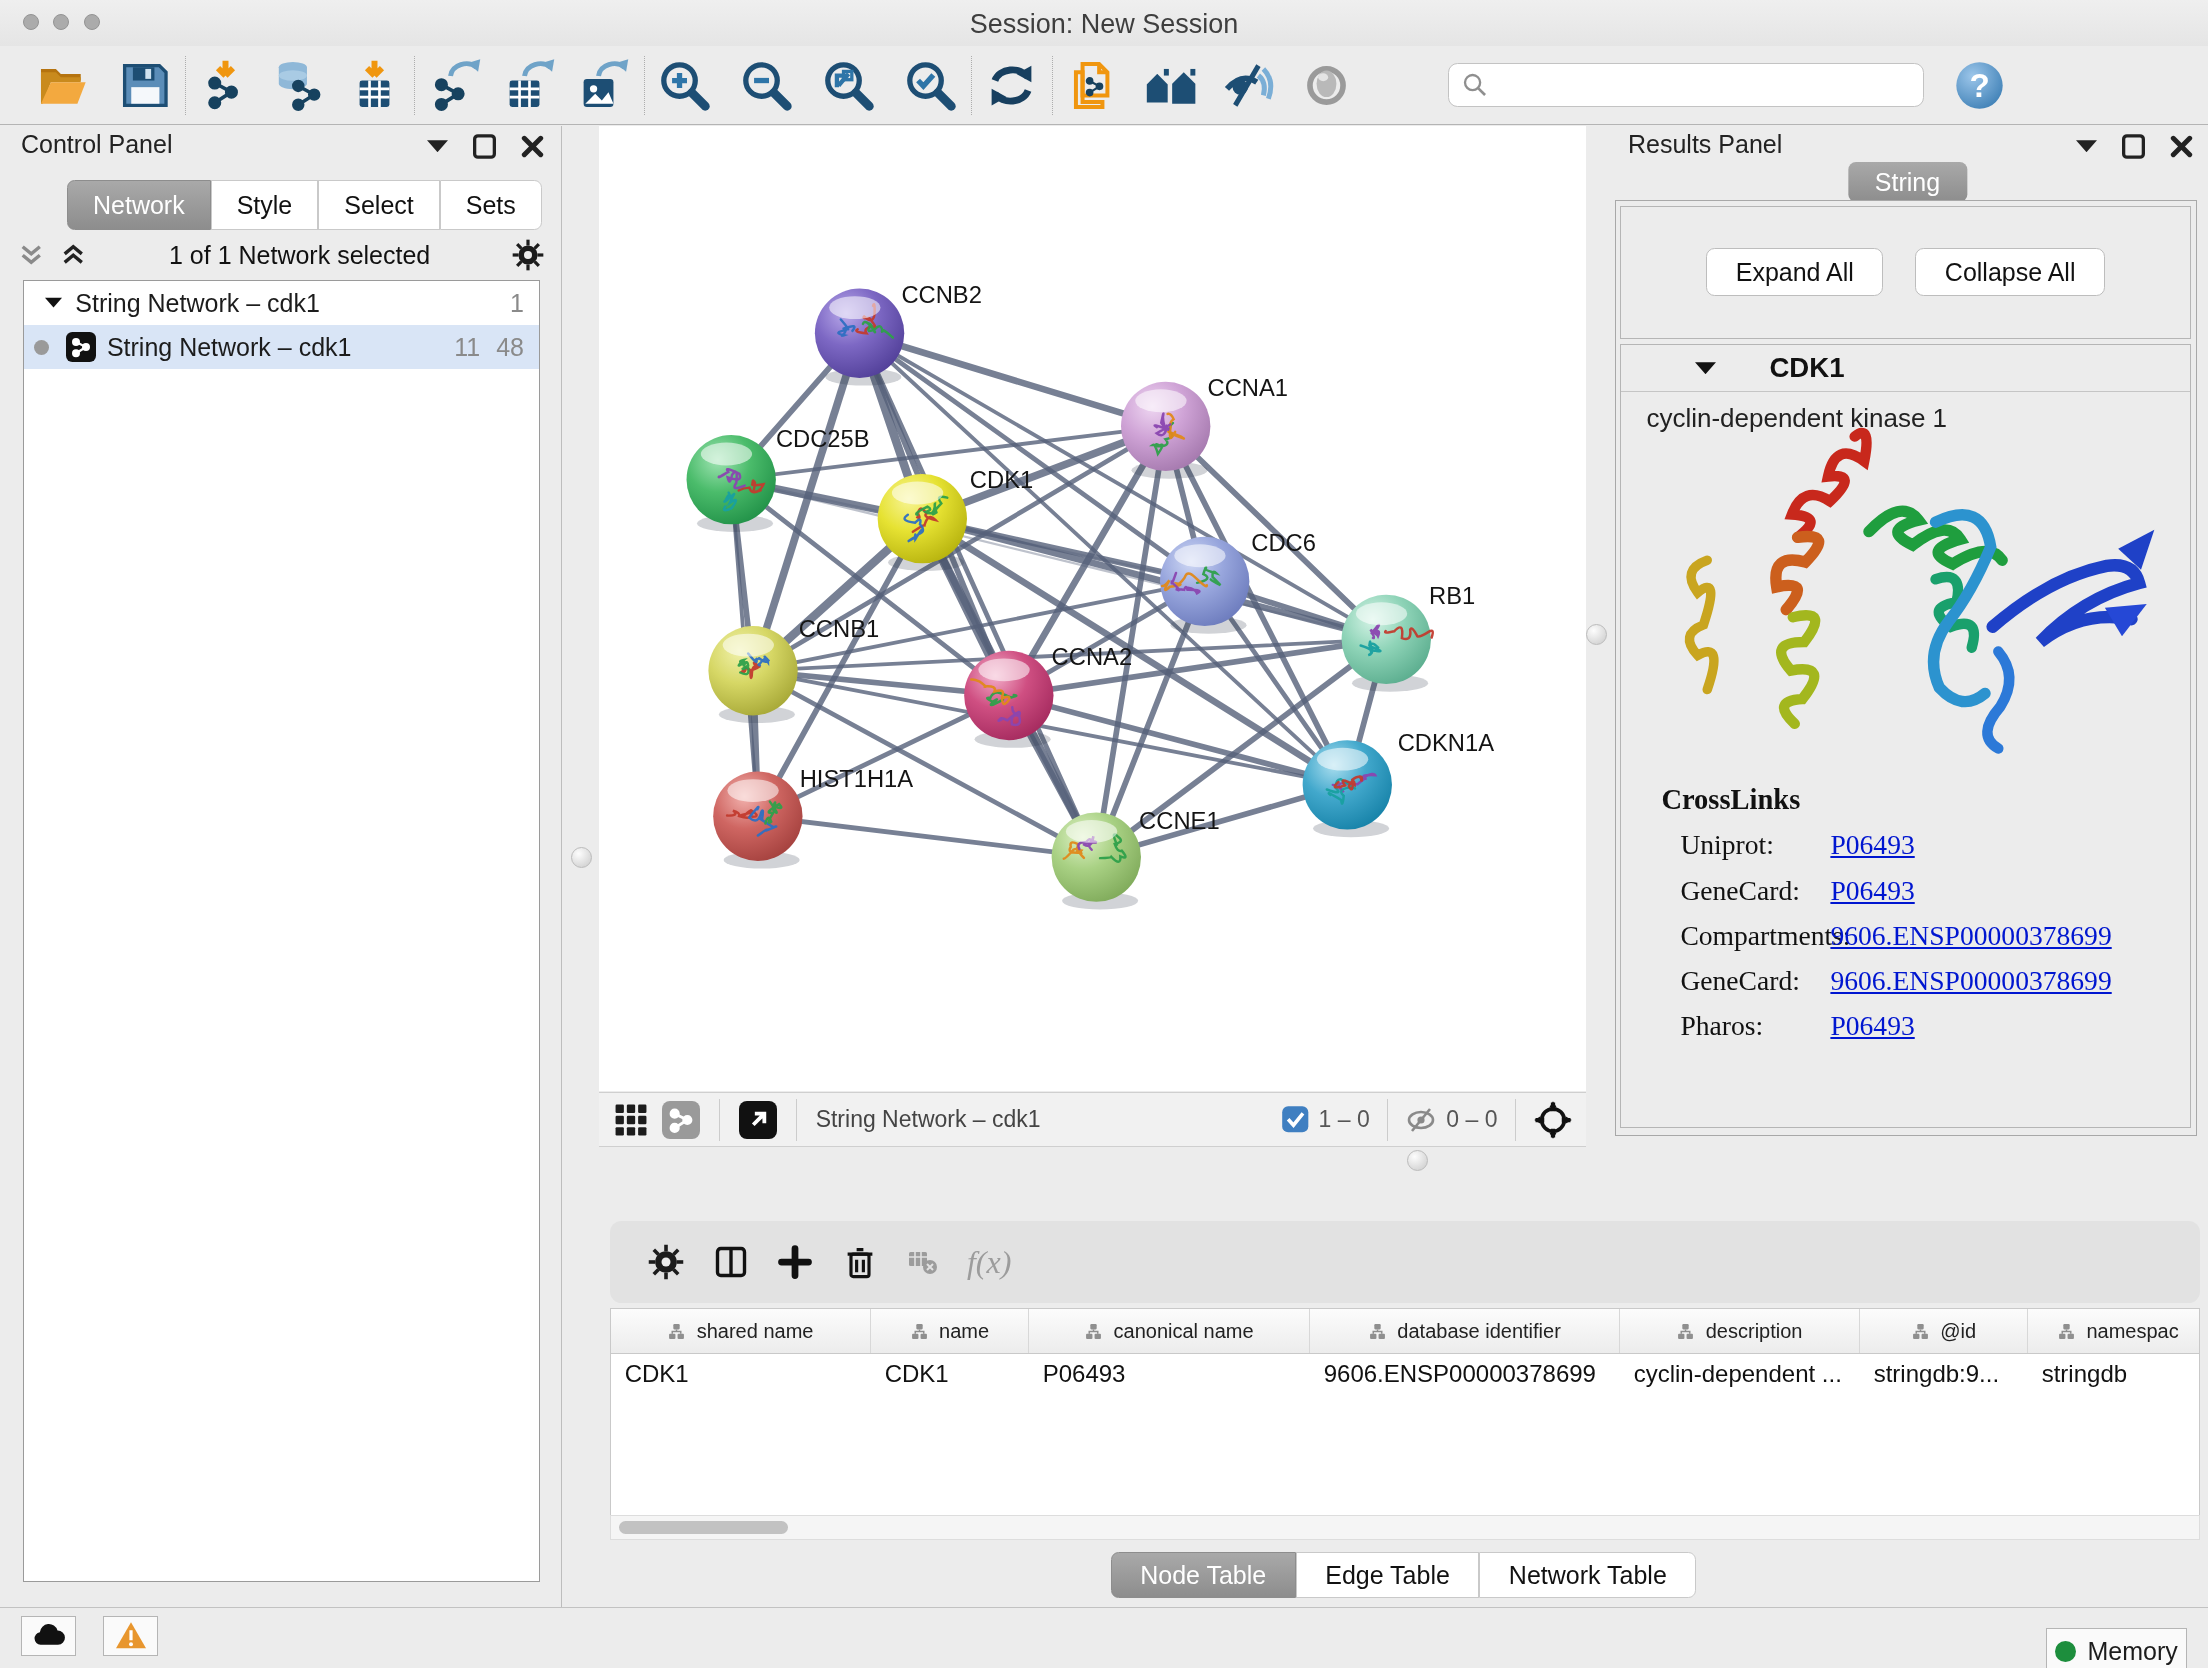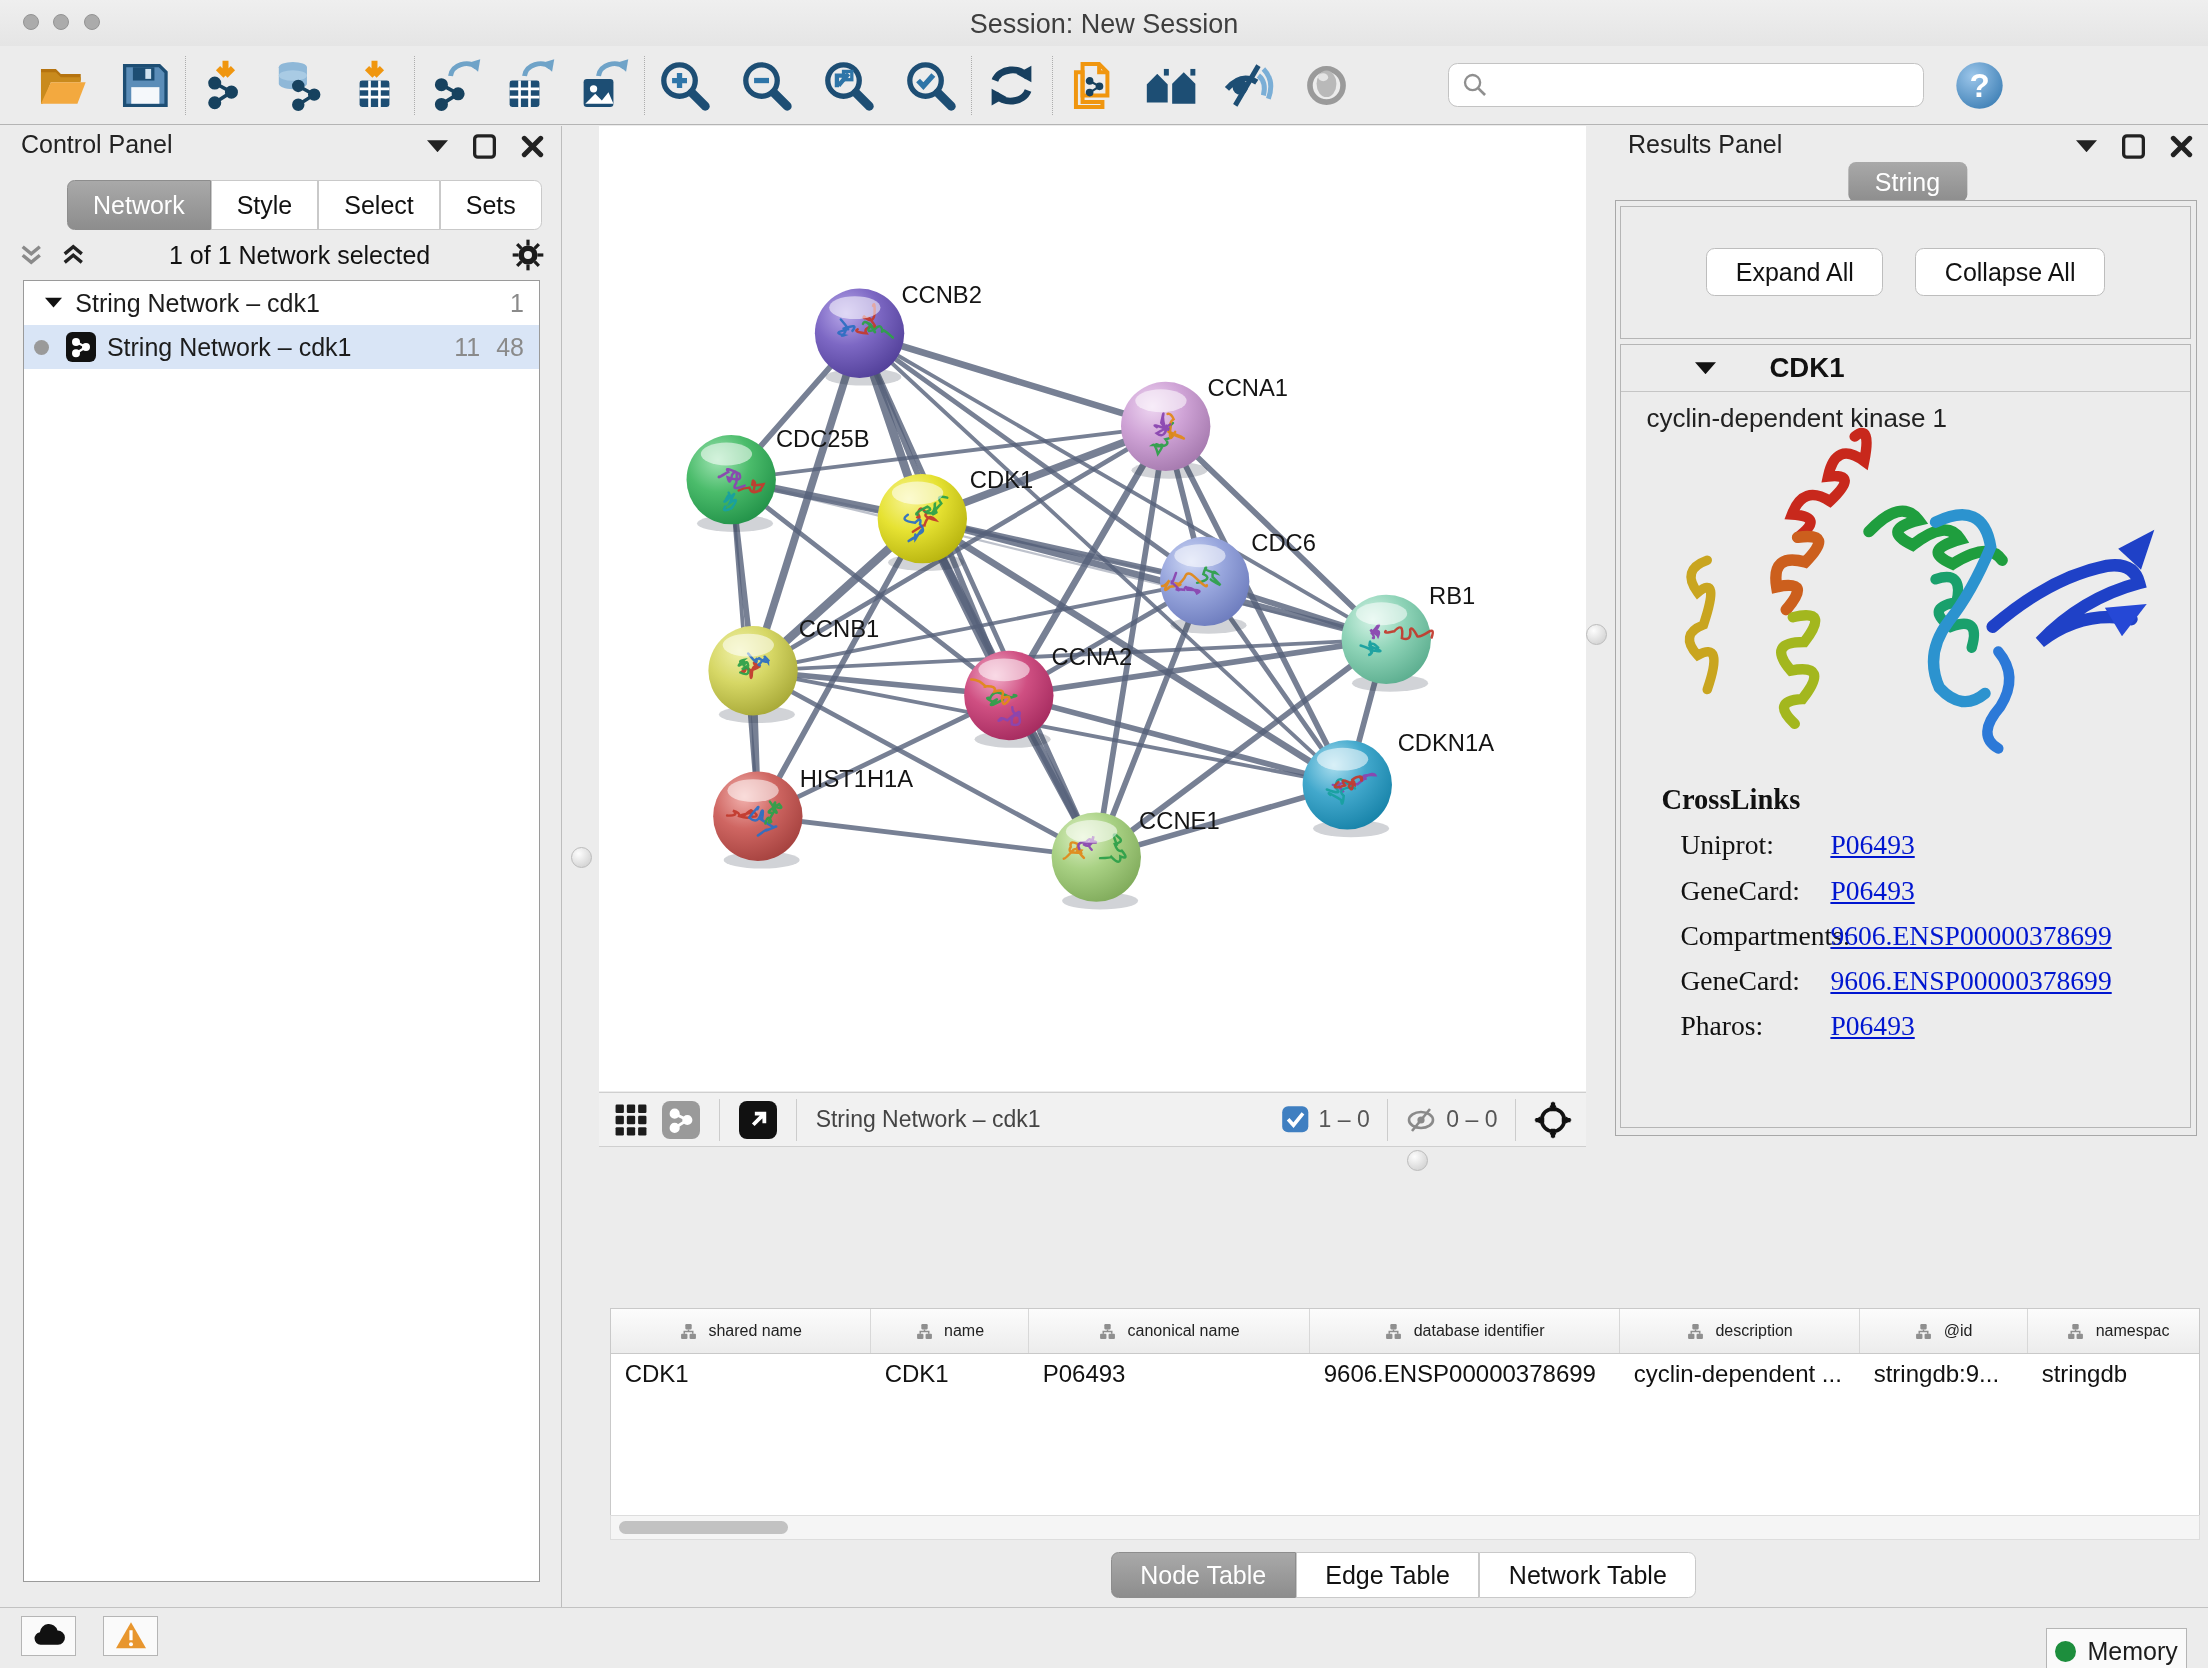--- a/index.html
+++ b/index.html
@@ -75,21 +75,21 @@
   
   .table-panel{position:absolute;left:599px;top:1173px;width:1609px;height:435px;background:#ececec;}
   .tp-toolbar{position:absolute;left:11.4px;right:7.6px;top:48px;height:82px;background:#e2e2e2;
               border-radius:11.4px;display:flex;align-items:center;gap:28.5px;padding-left:38px;box-sizing:border-box;}
   .tp-toolbar svg{display:block}
   .fx{font-family:"Liberation Serif",serif;font-style:italic;font-size:32px;color:#9c9c9c;}
   .tbl{position:absolute;left:11.4px;right:7.6px;top:135px;bottom:70px;background:#fff;border:1px solid #c9c9c9;
        overflow:hidden;}
   .tbl-header{display:flex;height:44px;background:linear-gradient(#fcfcfc,#ececec);
               border-bottom:1.9px solid #c9c9c9;}
-  .th{display:flex;align-items:center;justify-content:center;gap:11.4px;font-size:16px;color:#222;
+  .th{display:flex;align-items:center;justify-content:center;gap:11.4px;font-size:20px;color:#222;
       border-right:1.9px solid #d8d8d8;box-sizing:border-box;overflow:hidden;white-space:nowrap;flex:0 0 auto;}
   .tbl-row{display:flex;height:40px;align-items:center;}
   .td{font-size:24px;color:#111;padding-left:13.3px;box-sizing:border-box;overflow:hidden;
       white-space:nowrap;flex:0 0 auto;}
   .hscroll{position:absolute;left:11.4px;right:7.6px;bottom:68px;height:25px;background:#f5f5f5;
            border:1px solid #ddd;box-sizing:border-box;}
   .hthumb{position:absolute;left:7.6px;top:4.8px;width:169px;height:13.3px;border-radius:6.7px;background:#c2c2c2;}
   .tp-tabs{position:absolute;left:0;right:0;bottom:7.6px;height:48px;display:flex;justify-content:center;}
   .tp-tab{height:44px;padding:0 28.5px;background:#fff;border:1px solid #c9c9c9;font-size:25px;
           display:flex;align-items:center;color:#111;}
@@ -708,20 +708,43 @@
                 <span class="cl-label">Pharos:</span>
                 <a class="cl-link">P06493</a>
               </div>
             </div>
         </div>
       </div>
     </div>
   </div>
 
   <div class="table-panel">
+    <div class="tp-toolbar">
+      <svg width="36" height="36" viewBox="0 0 24 24">
+          <use href="#gear"></use>
+        </svg>
+      <svg width="36" height="36" viewBox="0 0 32 32">
+        <rect x="4" y="4" width="24" height="24" rx="3" fill="none" stroke="#111" stroke-width="3"></rect>
+        <line x1="16" y1="4" x2="16" y2="28" stroke="#111" stroke-width="3"></line>
+      </svg>
+      <svg width="36" height="36" viewBox="0 0 32 32">
+        <path d="M16 4v24M4 16h24" stroke="#111" stroke-width="6" stroke-linecap="round"></path>
+      </svg>
+      <svg width="36" height="36" viewBox="0 0 32 32">
+        <rect x="8" y="9" width="16" height="20" rx="2" fill="none" stroke="#111" stroke-width="2.8"></rect>
+        <path d="M5 9h22M13 5h6M13 14v11M19 14v11" stroke="#111" stroke-width="2.8"></path>
+      </svg>
+      <svg width="32" height="32" viewBox="0 0 32 32">
+        <rect x="3" y="6" width="18" height="14" rx="1.5" fill="#9c9c9c"></rect>
+        <path d="M3 11h18M9 6v14M15 6v14" stroke="#e2e2e2" stroke-width="1.6"></path>
+        <circle cx="24" cy="21" r="7" fill="#9c9c9c"></circle>
+        <path d="M21 18l6 6M27 18l-6 6" stroke="#e2e2e2" stroke-width="2"></path>
+      </svg>
+      <span class="fx">f(x)</span>
+    </div>
     <div class="tbl">
       <div class="tbl-header" id="tbl-header">
           <div class="th" style="width: 260px;">
             <svg viewBox="0 0 16 16" width="17" height="17">
               <g fill="#8f8f8f">
                 <rect x="5" y="1" width="6" height="5" rx="1"></rect>
                 <rect x="1" y="10" width="6" height="5" rx="1"></rect>
                 <rect x="9" y="10" width="6" height="5" rx="1"></rect>
               </g>
               <path d="M8 6v2M4 10V8h8v2" stroke="#8f8f8f" stroke-width="1.4" fill="none"></path>

